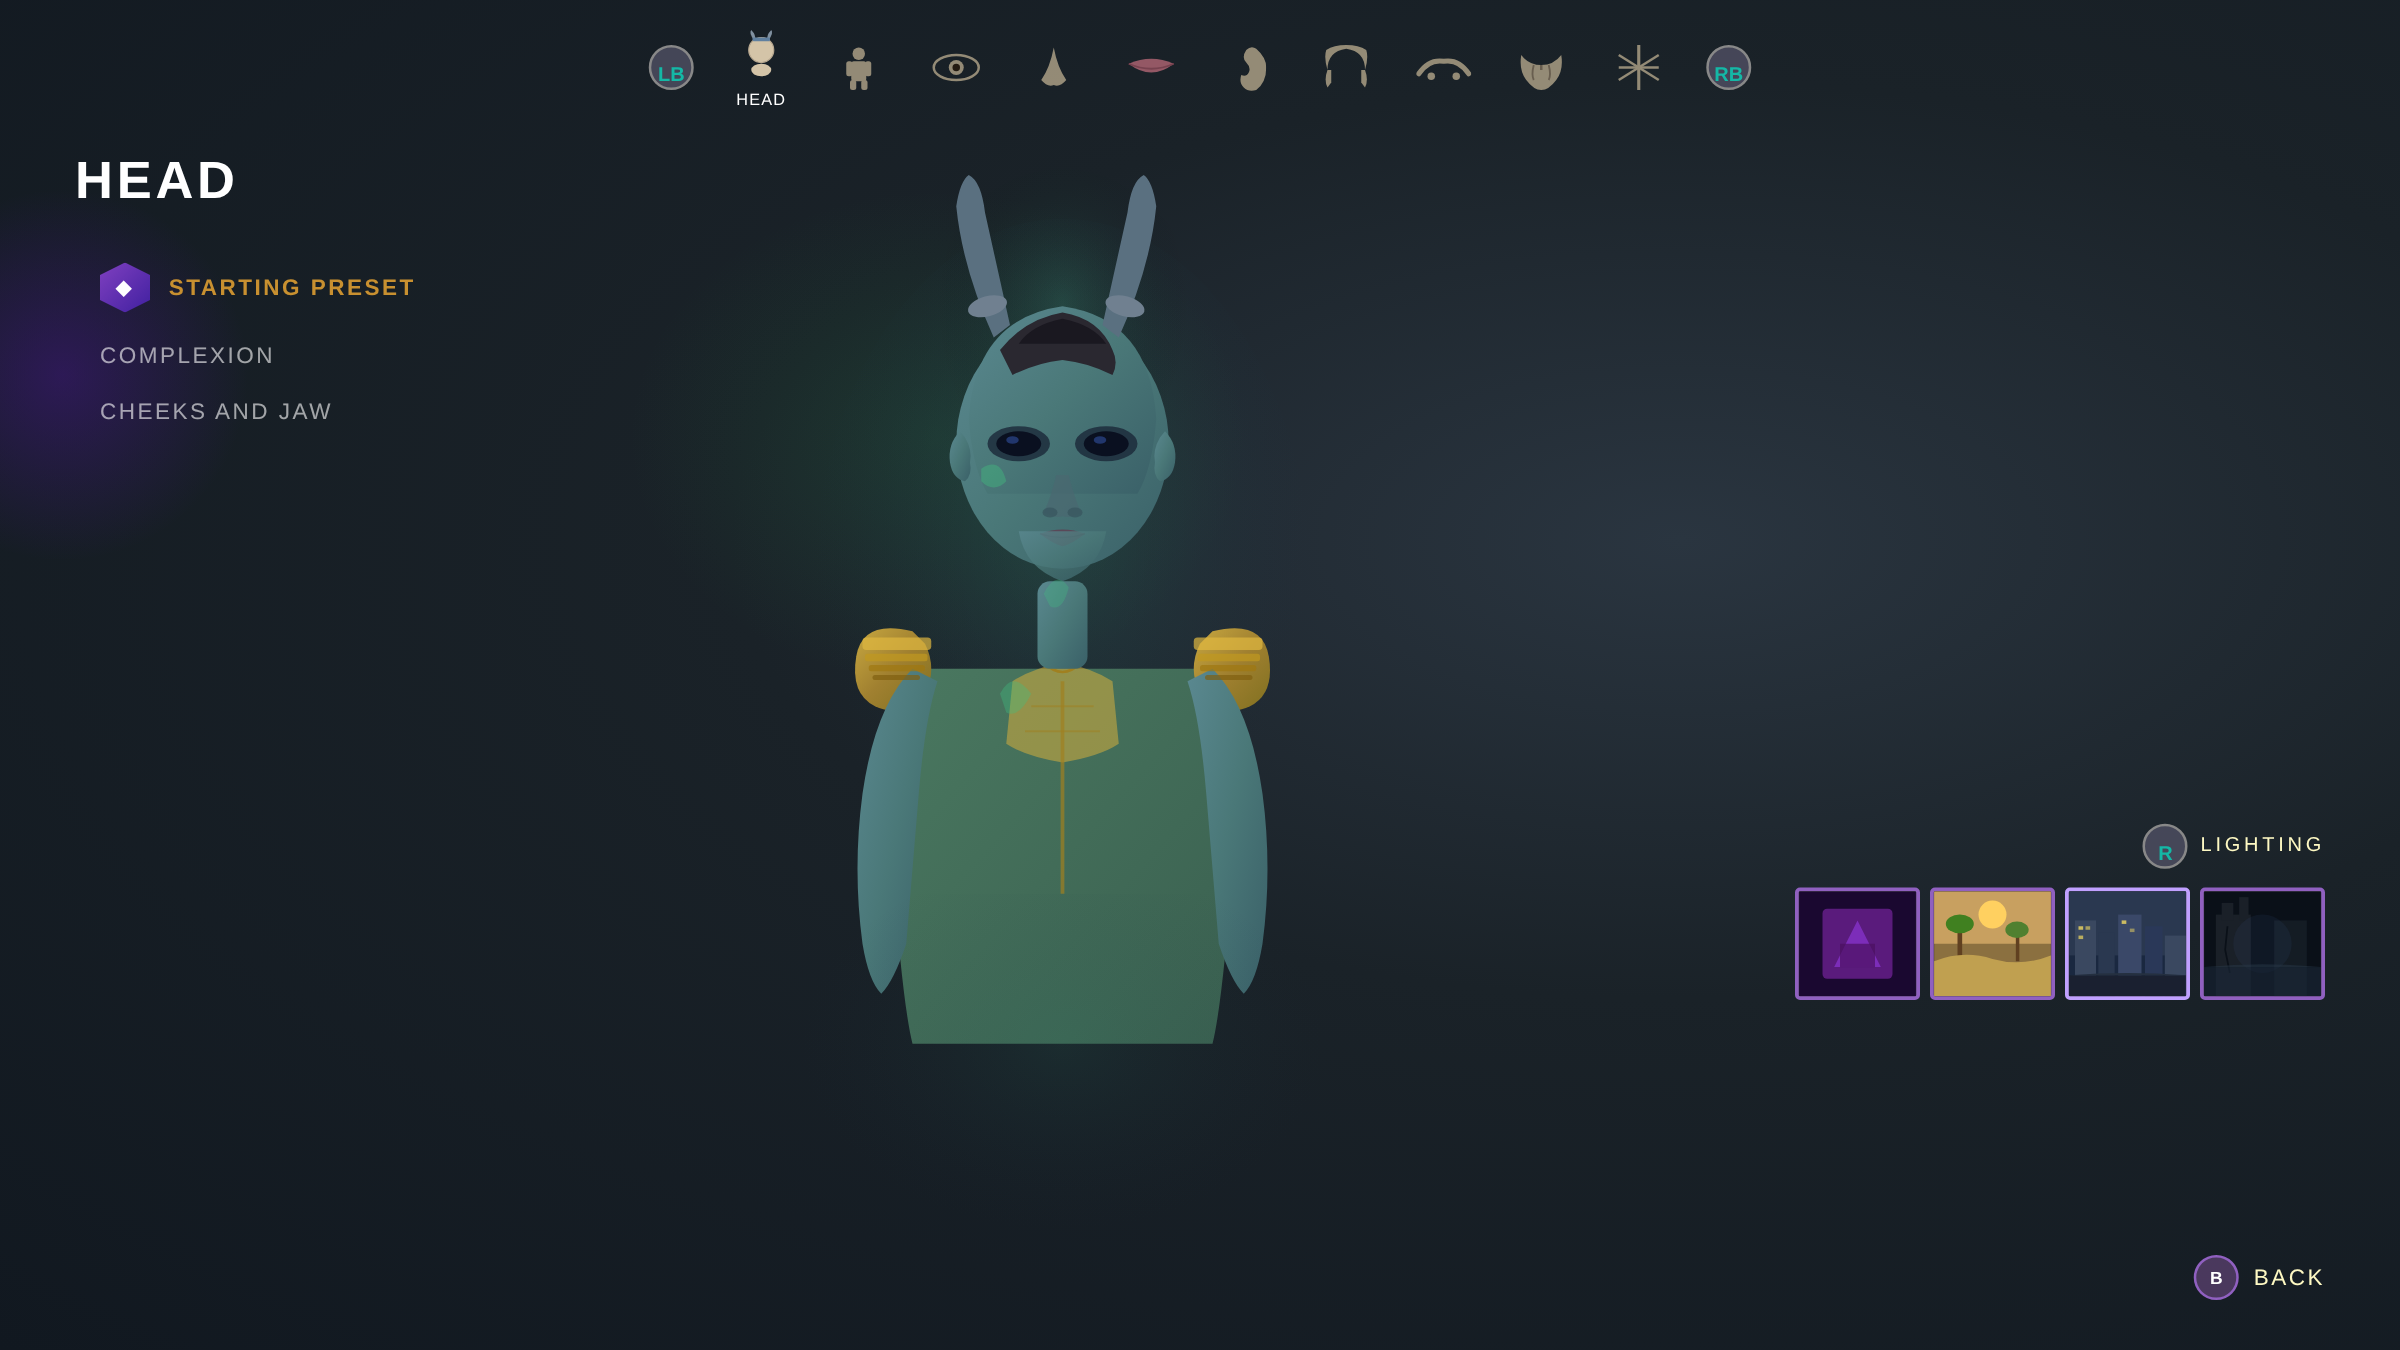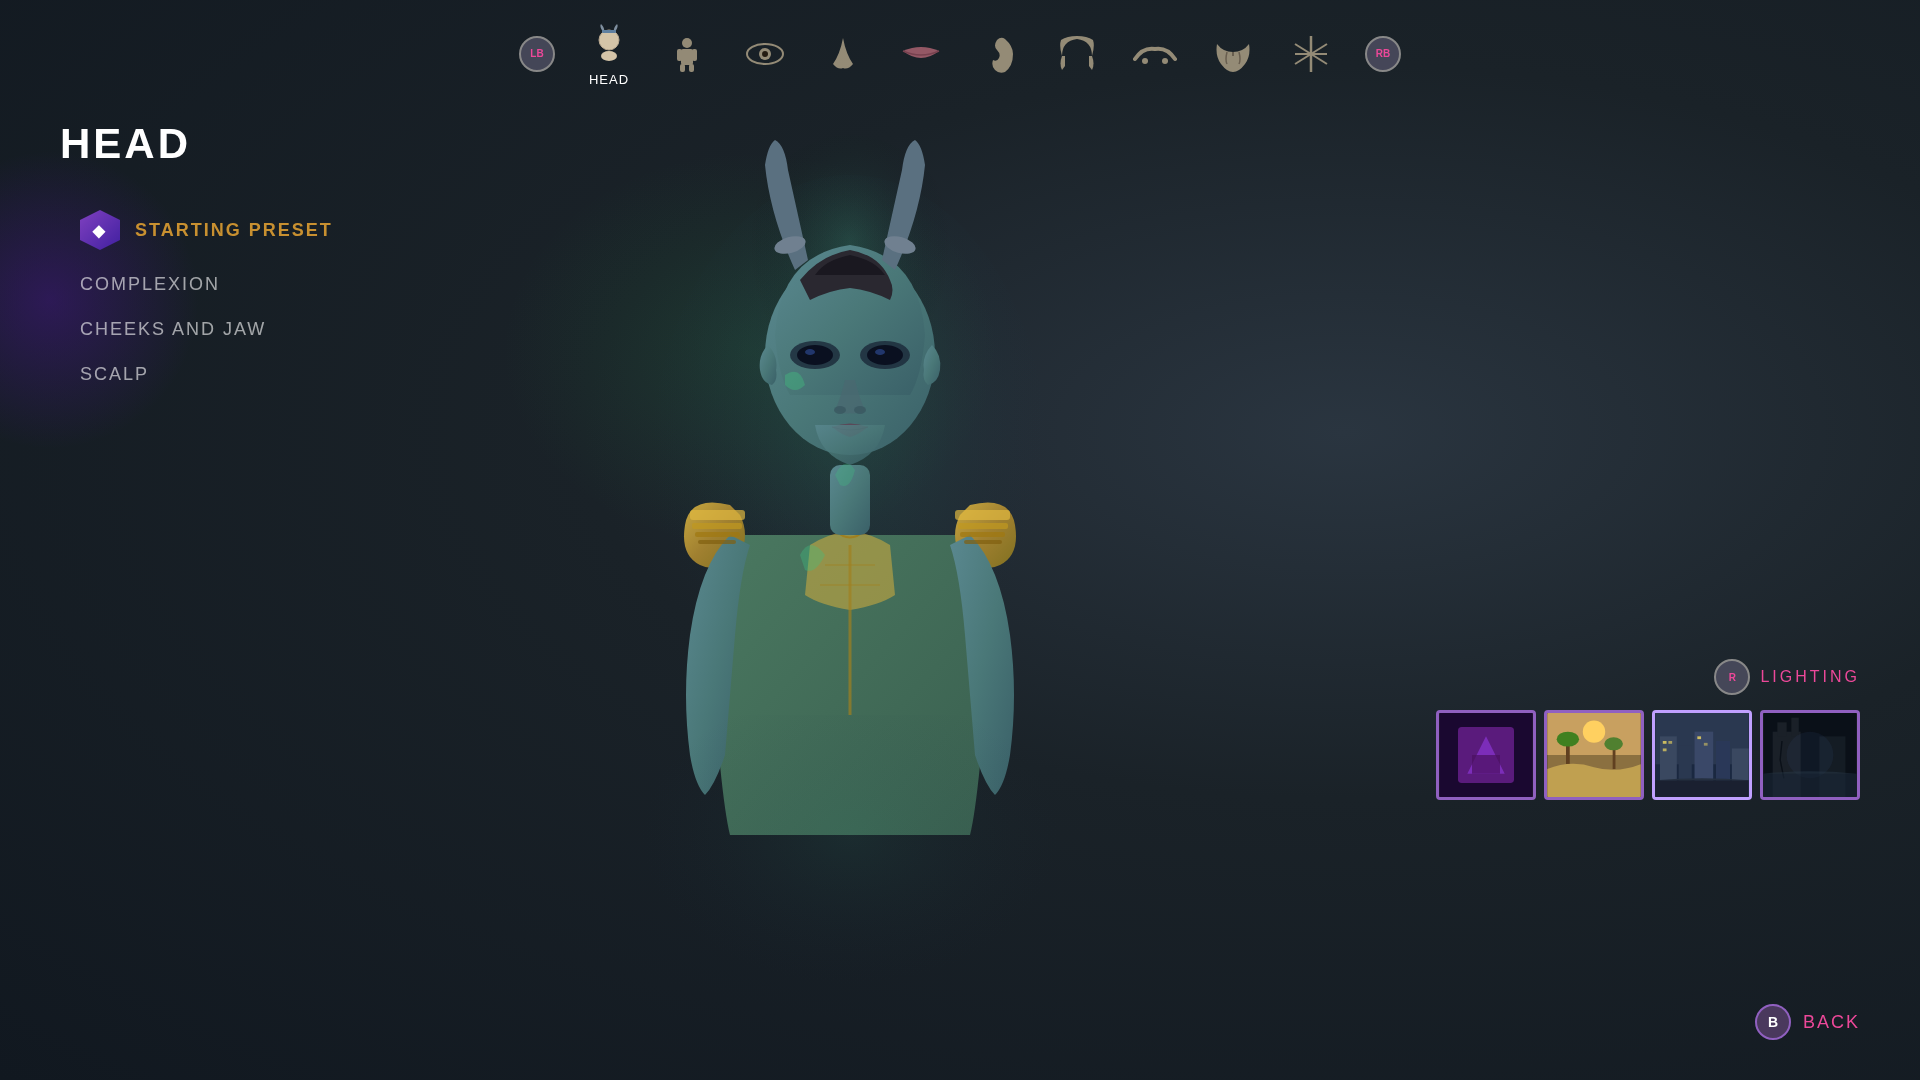--- a/index.html
+++ b/index.html
@@ -94,24 +94,24 @@
       letter-spacing: 1px;
     }
 
     .controller-btn {
       width: 36px;
       height: 36px;
       border-radius: 50%;
       background: rgba(80, 80, 100, 0.8);
       border: 2px solid #888;
       display: flex;
-      align-items: center;
+      align-items: flex-end;
       justify-content: center;
-      color: #ec4899;
-      font-size: 10px;
+      color: #14b8a6;
+      font-size: 16px;
       font-weight: bold;
     }
 
     
     .sidebar {
       position: absolute;
       left: 60px;
       top: 120px;
       z-index: 10;
       width: 360px;
@@ -227,21 +227,21 @@
       display: flex;
       align-items: center;
       justify-content: center;
       color: #fff;
       font-size: 14px;
       font-weight: bold;
     }
 
     .back-label {
       font-size: 18px;
-      color: #ec4899;
+      color: #fef9c3;
       letter-spacing: 2px;
       text-transform: uppercase;
     }
 
     
     .glow-left {
       position: absolute;
       left: -100px;
       top: 150px;
       width: 300px;
@@ -392,23 +392,20 @@
       <div class="menu-item-icon">
         <span style="color:white;font-size:16px;">◆</span>
       </div>
       <span>STARTING PRESET</span>
     </div>
     <div class="menu-item">
       <span>COMPLEXION</span>
     </div>
     <div class="menu-item">
       <span>CHEEKS AND JAW</span>
-    </div>
-    <div class="menu-item">
-      <span>SCALP</span>
     </div>
   </div>
 </aside>
 
 <div class="character-area">
   <div class="character-figure">
     <svg class="character-svg" viewBox="0 0 420 900" xmlns="http://www.w3.org/2000/svg">
 
       <defs>
         <radialGradient id="bodyGlow" cx="50%" cy="40%" r="50%">

